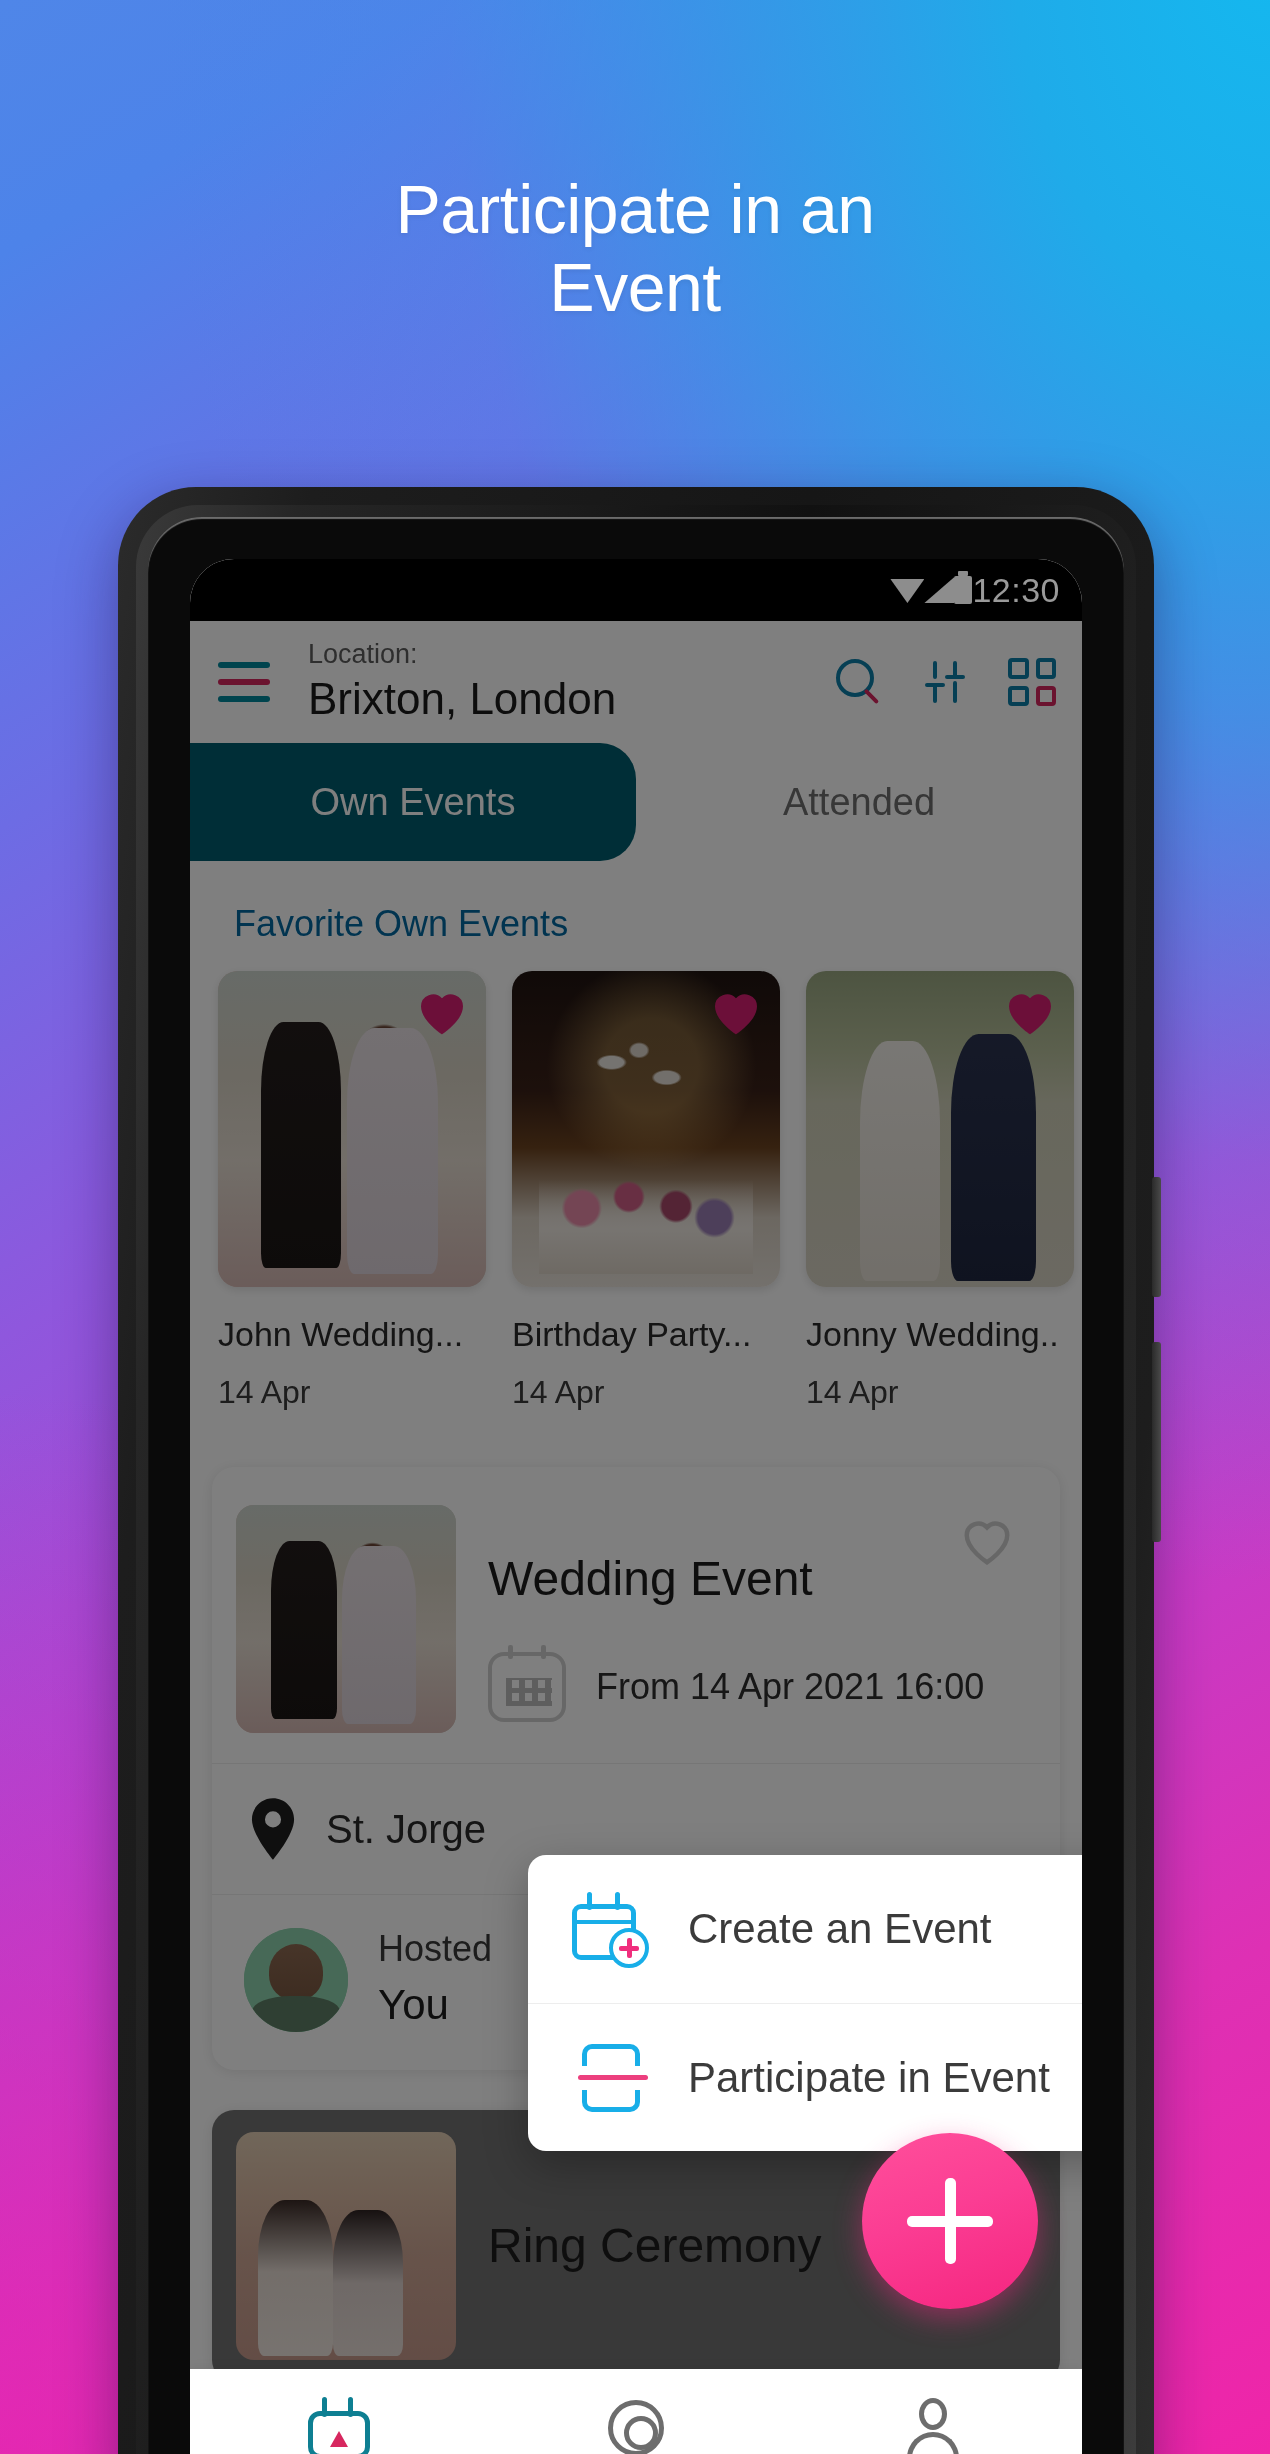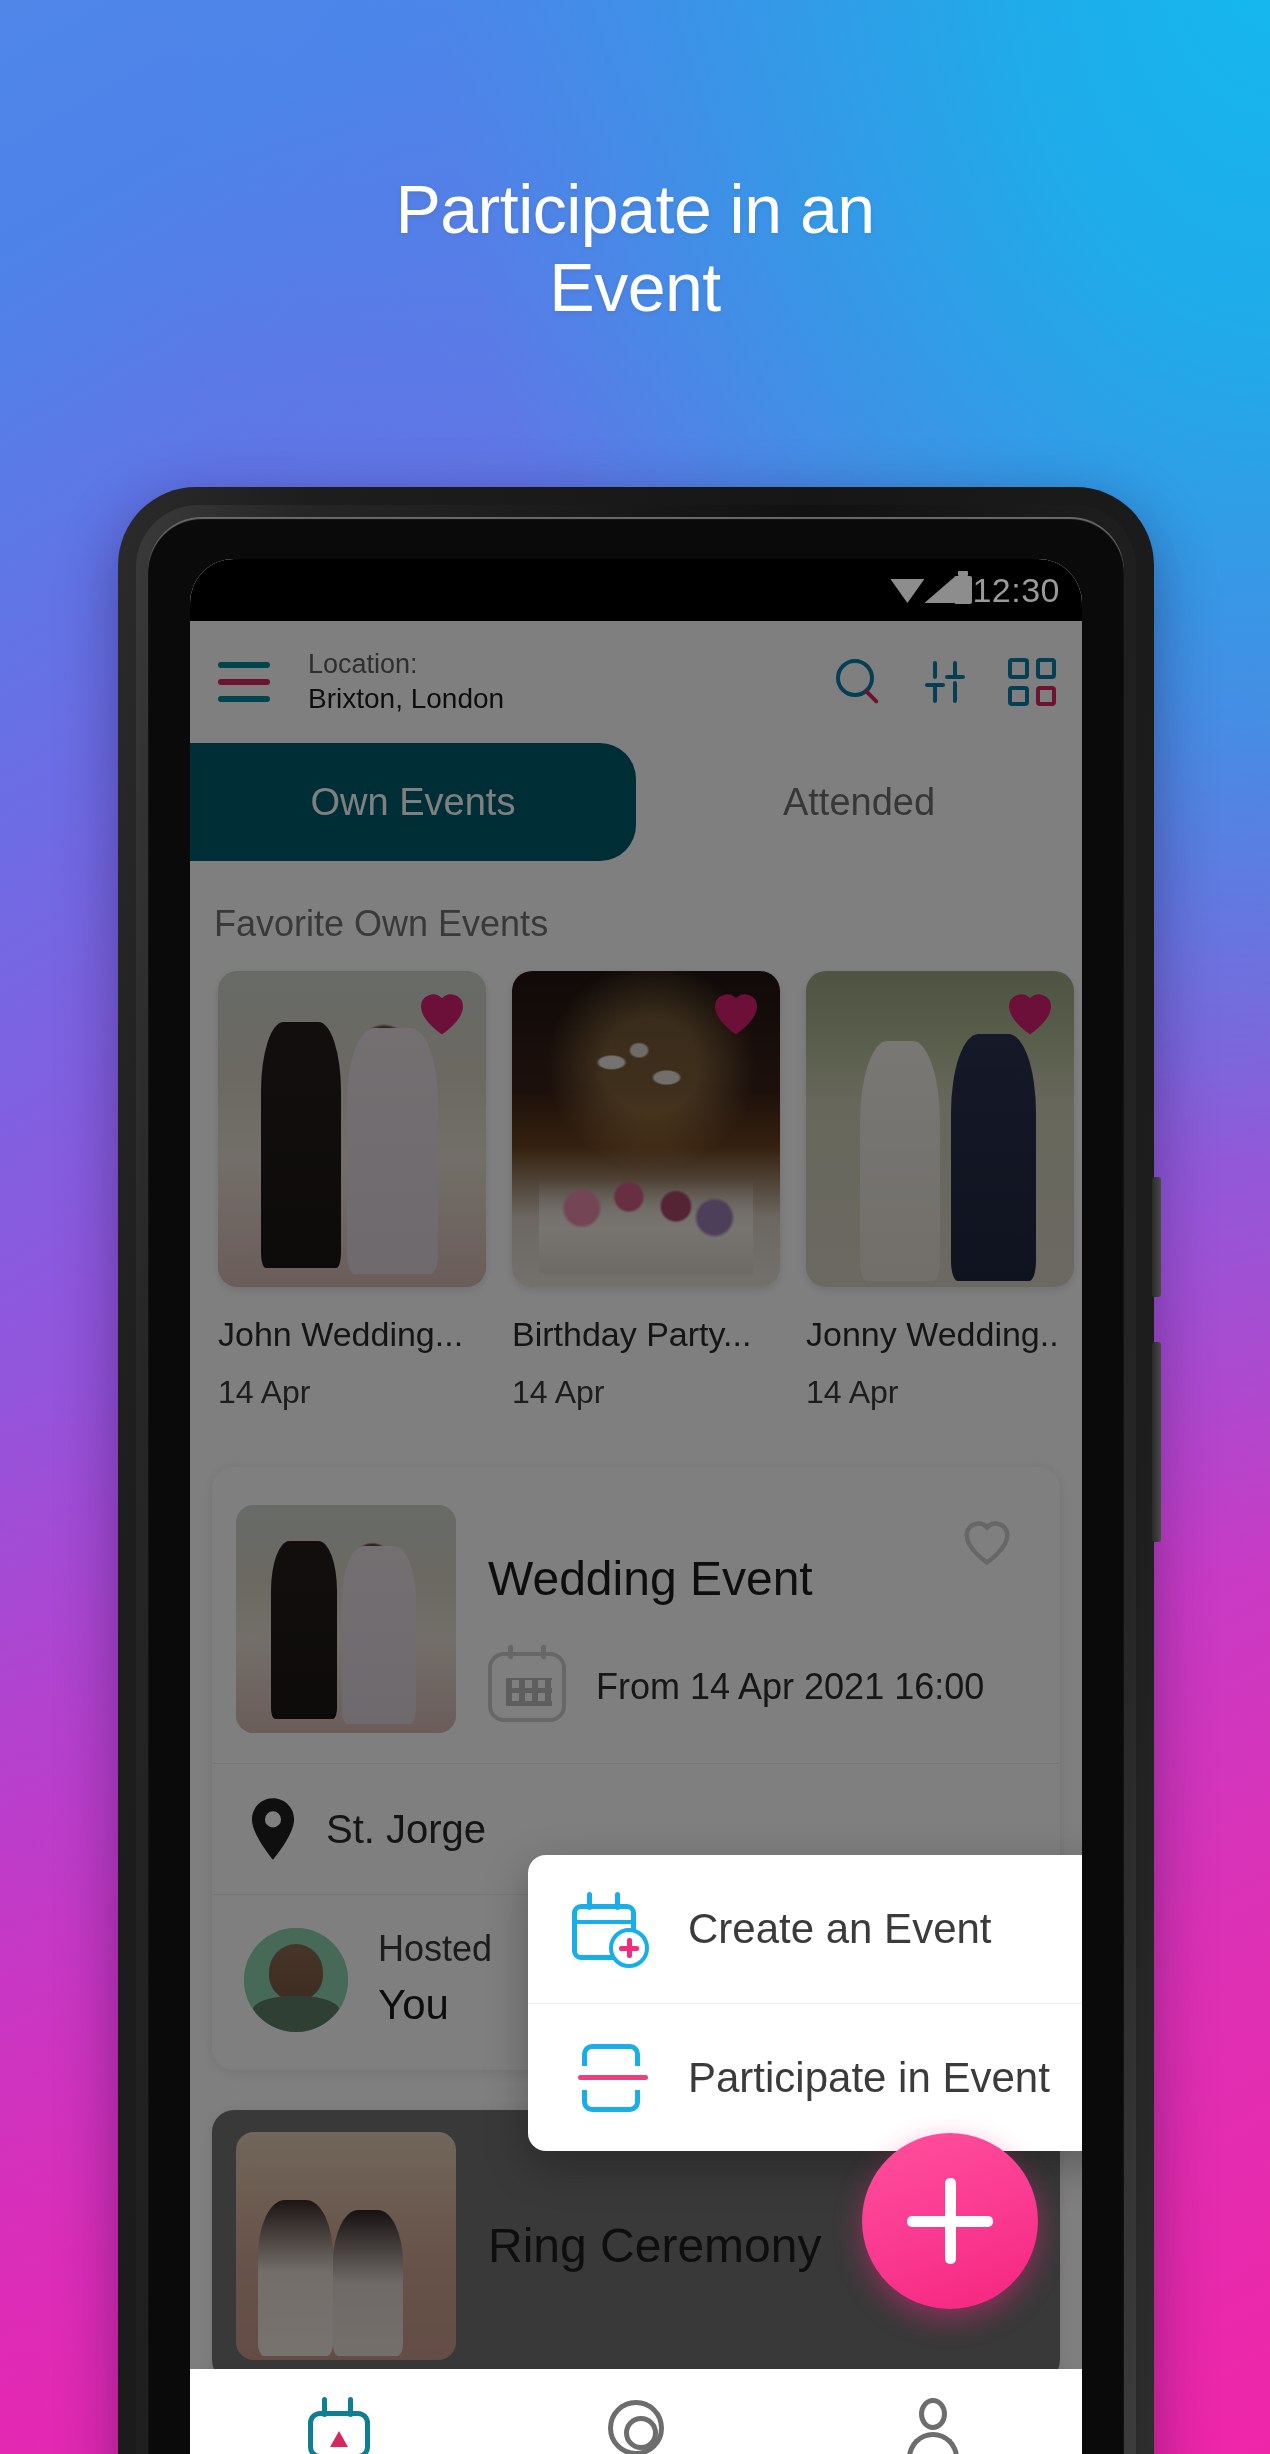--- a/index.html
+++ b/index.html
@@ -107,21 +107,21 @@
     height:122px; display:flex; align-items:center;
     padding:0 26px 0 28px; background:#fff;
   }
   .hamburger{ width:58px; display:flex; flex-direction:column; gap:11px; cursor:pointer; }
   .hamburger i{ display:block; height:6px; border-radius:3px; background:#00899c; }
   .hamburger i:nth-child(1){ width:52px; }
   .hamburger i:nth-child(2){ width:52px; background:#d7275f; }
   .hamburger i:nth-child(3){ width:52px; }
   .loc{ margin-left:32px; flex:1; }
   .loc-label{ font-size:27px; color:#5c5c5c; line-height:1.25; }
-  .loc-value{ font-size:28px; color:#1b1b1b; line-height:1.25; }
+  .loc-value{ font-size:44px; color:#1b1b1b; line-height:1.25; }
 
   .appbar-actions{ display:flex; align-items:center; gap:40px; }
   .ic-search{ width:46px; height:46px; position:relative; cursor:pointer; }
   .ic-search .ring{ position:absolute; left:0; top:0; width:38px; height:38px; border:4px solid #0d7fa8; border-radius:50%; }
   .ic-search .tail{ position:absolute; left:29px; top:29px; width:18px; height:4px; background:#d7275f; border-radius:2px; transform:rotate(45deg); transform-origin:left center; }
   .ic-filter{ width:46px; height:46px; position:relative; cursor:pointer; }
   .ic-filter .v{ position:absolute; width:4px; background:#0d7fa8; border-radius:2px; }
   .ic-filter .v1{ left:11px; top:2px; height:18px; }
   .ic-filter .v2{ left:11px; top:24px; height:20px; }
   .ic-filter .v3{ left:31px; top:2px; height:16px; }
@@ -138,21 +138,21 @@
   .tab{
     flex:1; height:100%; display:flex; align-items:center; justify-content:center;
     font-size:38px; color:#6f6f6f; cursor:pointer;
   }
   .tab.active{
     background:#015d6e; color:#ffffff; border-radius:0 36px 36px 0;
     margin-left:0;
   }
 
   
-  .section-title{ font-size:36px; color:#737373; padding:42px 28px 26px 24px; background:#fff; }
+  .section-title{ font-size:36px; color:#0369a1; padding:42px 28px 26px 44px; background:#fff; }
 
   
   .fav-row{ display:flex; gap:26px; padding:0 28px; background:#fff; }
   .fav-card{ width:276px; cursor:pointer; }
   .fav-thumb{
     position:relative; width:268px; height:316px; border-radius:20px; overflow:hidden;
     box-shadow:0 3px 10px rgba(0,0,0,0.12);
   }
   .heart{
     position:absolute; right:16px; top:14px; width:56px; height:52px; z-index:3;

